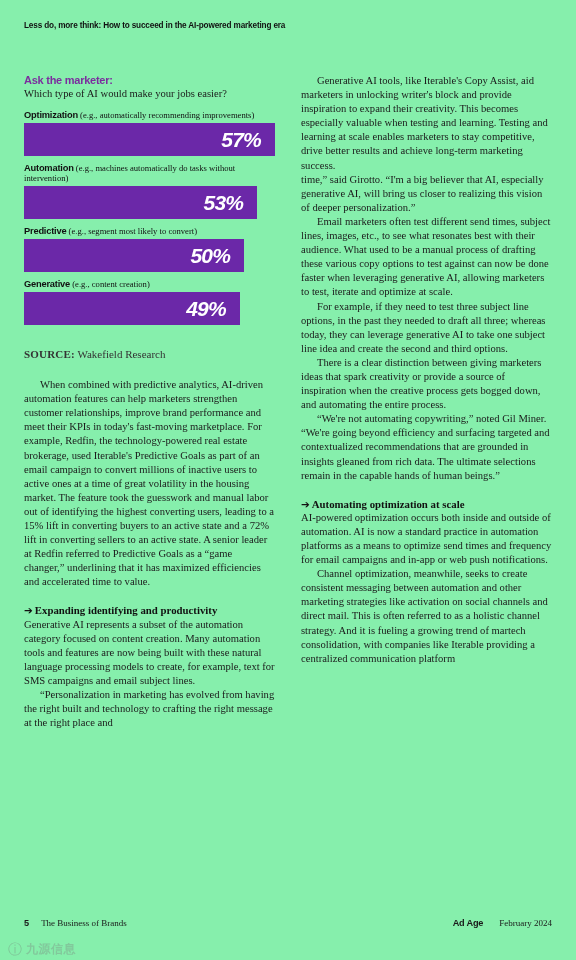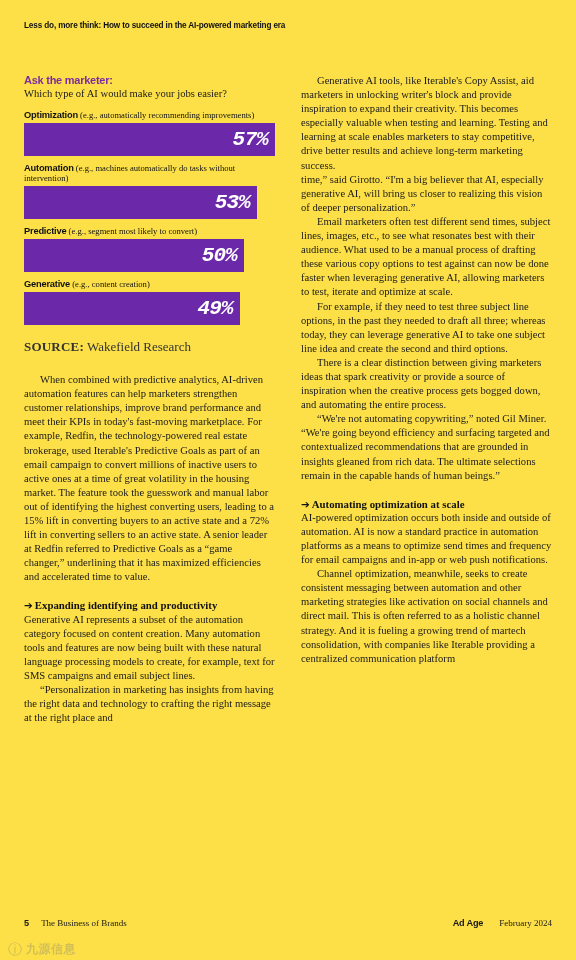--- a/index.html
+++ b/index.html
@@ -12,21 +12,21 @@
     height: 960px;
     position: relative;
     overflow: hidden;
     font-family: "Liberation Serif", serif;
     color: #1a1a1a;
   }
 
   .page {
     position: absolute;
     inset: 0;
-    background: #fde047;
+    background: #86efac;
   }
 
   
   .running-head {
     position: absolute;
     left: 24px;
     top: 21px;
     font-family: "Liberation Sans", sans-serif;
     font-weight: bold;
     font-size: 8.2px;
@@ -112,34 +112,34 @@
     letter-spacing: -0.2px;
   }
   .bar {
     height: 33px;
     background: #6B28A8;
     display: flex;
     align-items: center;
     justify-content: flex-end;
   }
   .bar .value {
-    font-family: Liberation Mono, monospace;
+    font-family: Liberation Sans, sans-serif;
     font-weight: bold;
     font-style: italic;
     font-size: 21px;
     color: #ffffff;
     letter-spacing: -0.8px;
-    padding-right: 7px;
+    padding-right: 14px;
     line-height: 1;
   }
   .source {
     font-family: "Liberation Serif", serif;
-    font-size: 13px;
+    font-size: 11px;
     color: #333333;
-    margin-top: 14px;
+    margin-top: 23px;
   }
   .source .lbl {
     font-variant: small-caps;
     font-weight: bold;
     letter-spacing: 0.2px;
   }
 
   
   .footer {
     position: absolute;
@@ -263,21 +263,21 @@
           <span>Wakefield Research</span>
         </div>
       </div>
 
       <p class="body indent">When combined with predictive analytics, AI-driven automation features can help marketers strengthen customer relationships, improve brand performance and meet their KPIs in today's fast-moving marketplace. For example, Redfin, the technology-powered real estate brokerage, used Iterable's Predictive Goals as part of an email campaign to convert millions of inactive users to active ones at a time of great volatility in the housing market. The feature took the guesswork and manual labor out of identifying the highest converting users, leading to a 15% lift in converting buyers to an active state and a 72% lift in converting sellers to an active state. A senior leader at Redfin referred to Predictive Goals as a “game changer,” underlining that it has maximized efficiencies and accelerated time to value.</p>
 
       <h3 class="subhead">
         <span class="arrow">➔</span><span>Expanding identifying and productivity</span>
       </h3>
       <p class="body">Generative AI represents a subset of the automation category focused on content creation. Many automation tools and features are now being built with these natural language processing models to create, for example, text for SMS campaigns and email subject lines.</p>
-      <p class="body indent">“Personalization in marketing has insights from having the right data and technology to crafting the right message at the right place and</p>
+      <p class="body indent">“Personalization in marketing has evolved from having the right built and technology to crafting the right message at the right place and</p>
     </div>
 
     <div class="col col-right">
       <p class="body indent">Generative AI tools, like Iterable's Copy Assist, aid marketers in unlocking writer's block and provide inspiration to expand their creativity. This becomes especially valuable when testing and learning. Testing and learning at scale enables marketers to stay competitive, drive better results and achieve long-term marketing success.</p>
       <p class="body">time,” said Girotto. “I'm a big believer that AI, especially generative AI, will bring us closer to realizing this vision of deeper personalization.”</p>
       <p class="body indent">Email marketers often test different send times, subject lines, images, etc., to see what resonates best with their audience. What used to be a manual process of drafting these various copy options to test against can now be done faster when leveraging generative AI, allowing marketers to test, iterate and optimize at scale.</p>
       <p class="body indent">For example, if they need to test three subject line options, in the past they needed to draft all three; whereas today, they can leverage generative AI to take one subject line idea and create the second and third options.</p>
       <p class="body indent">There is a clear distinction between giving marketers ideas that spark creativity or provide a source of inspiration when the creative process gets bogged down, and automating the entire process.</p>
       <p class="body indent">“We're not automating copywriting,” noted Gil Miner. “We're going beyond efficiency and surfacing targeted and contextualized recommendations that are grounded in insights gleaned from rich data. The ultimate selections remain in the capable hands of human beings.”</p>
 

